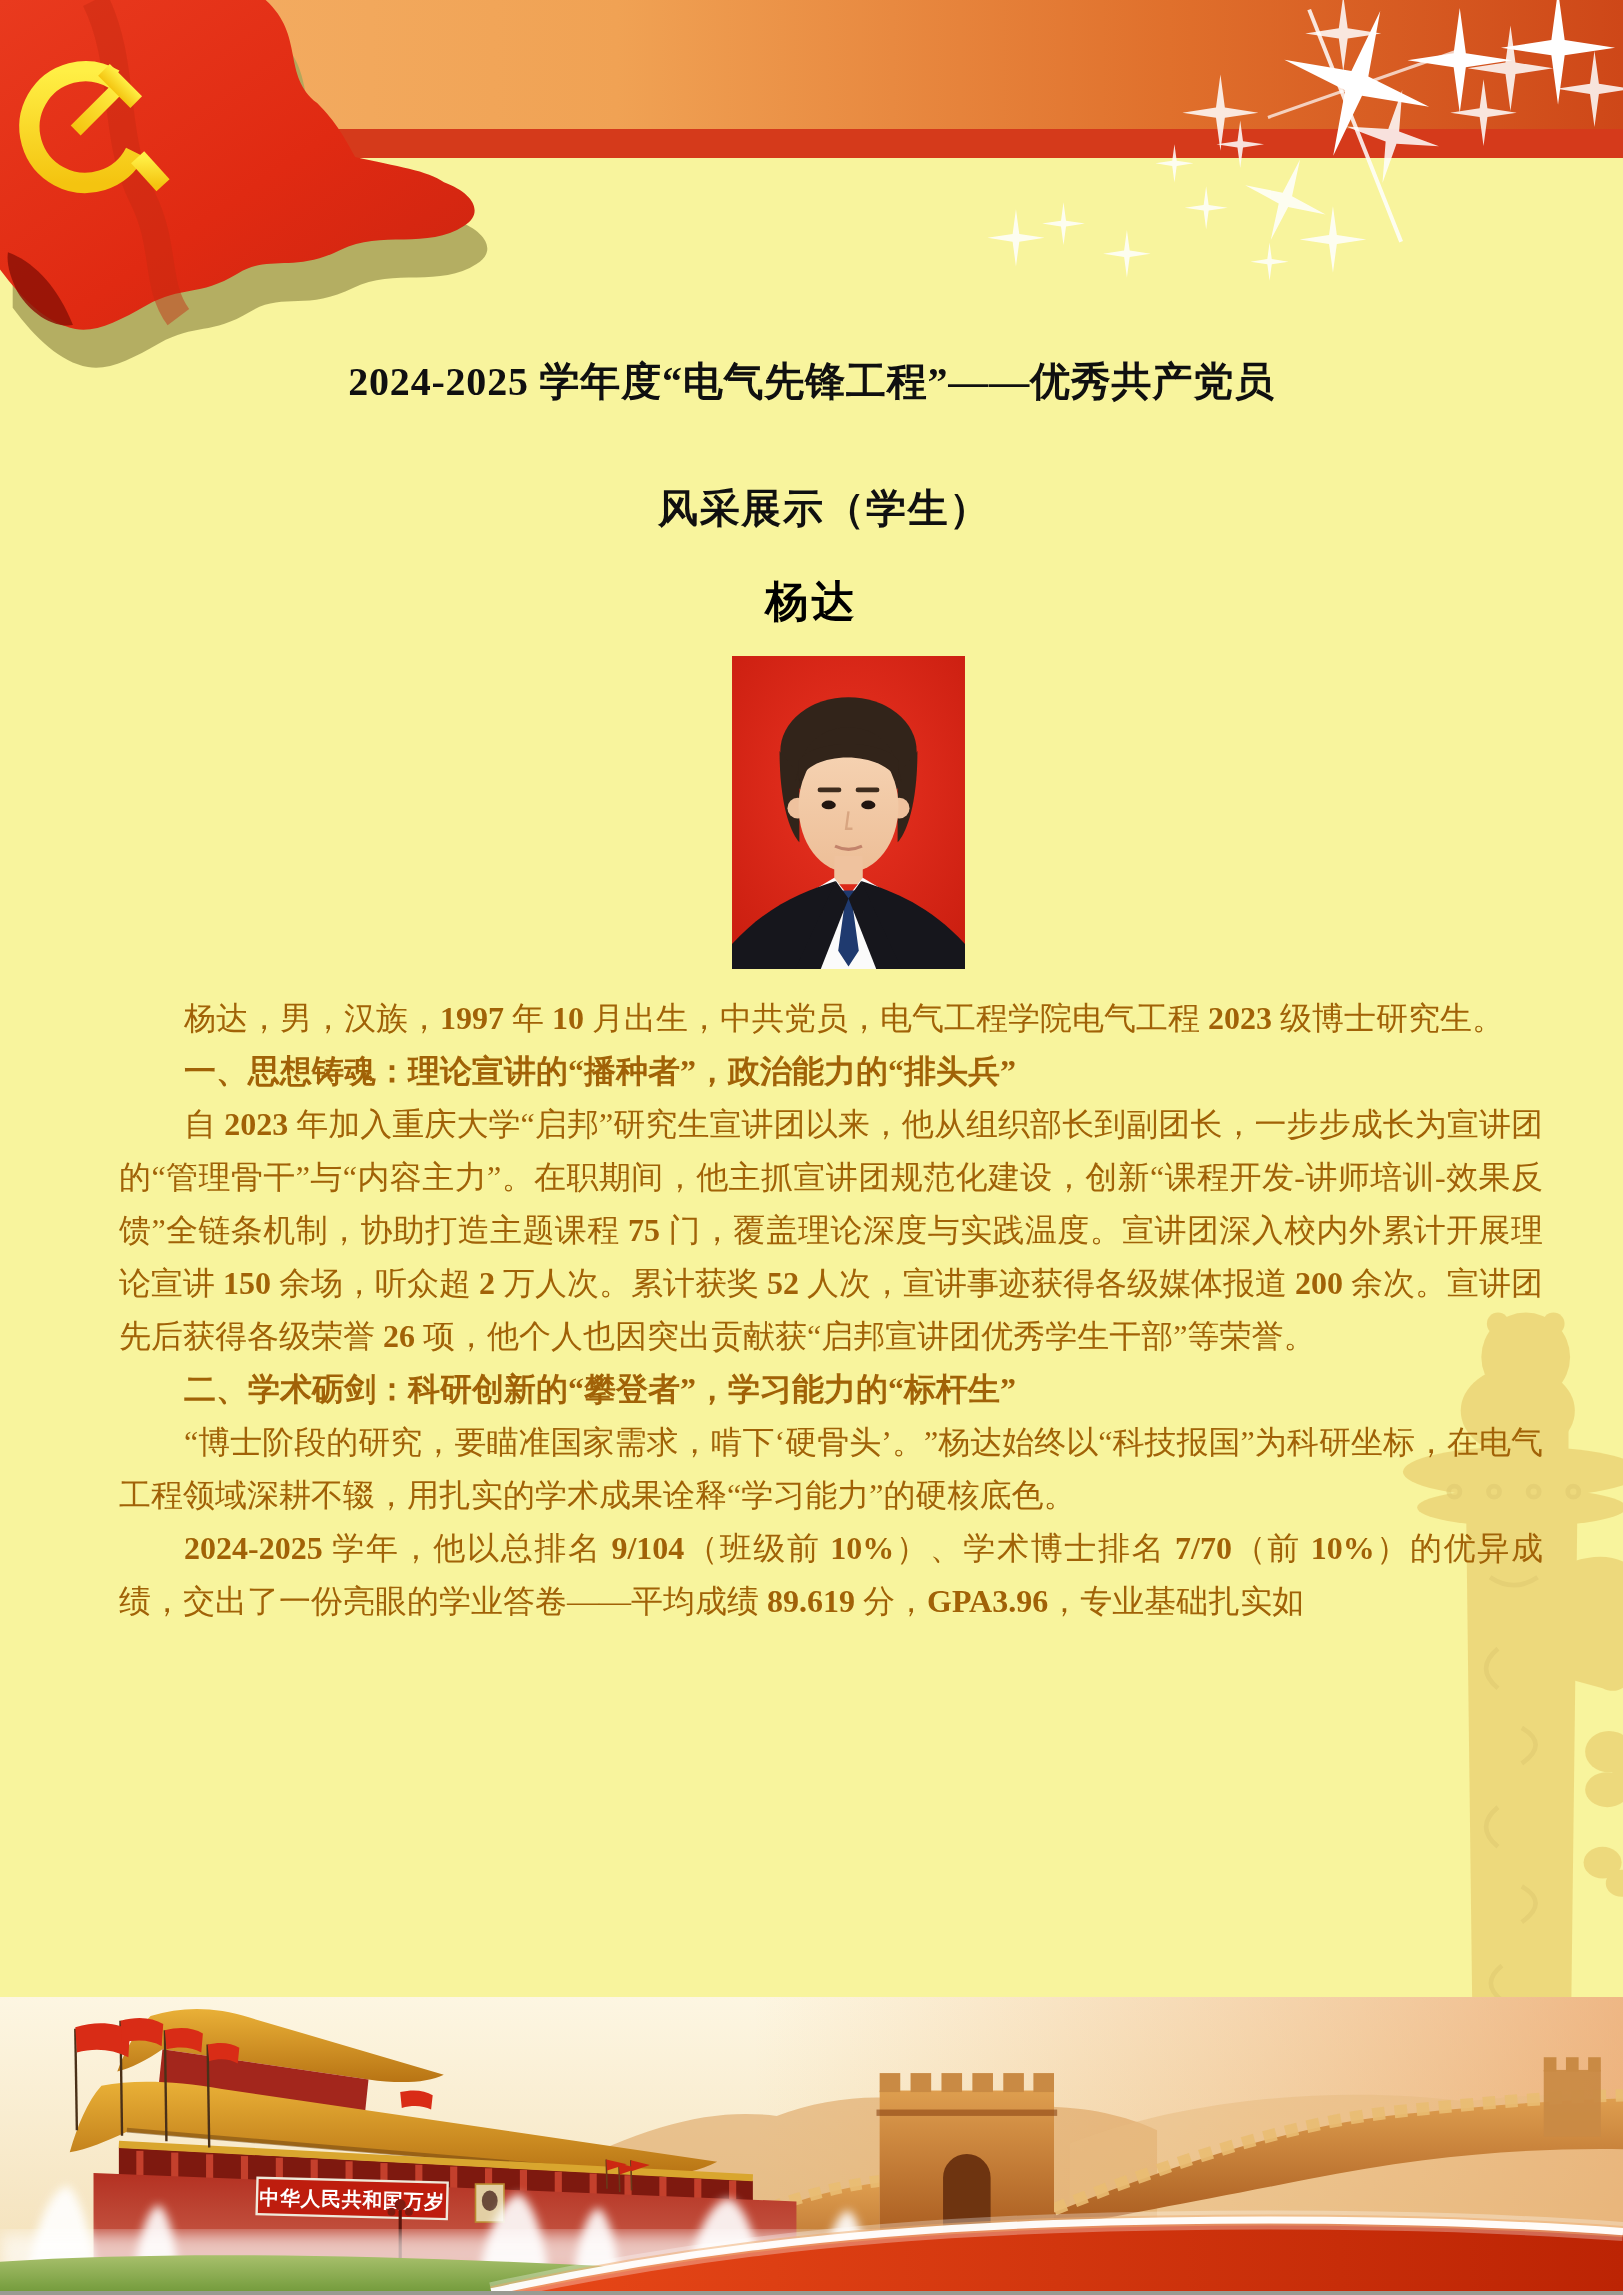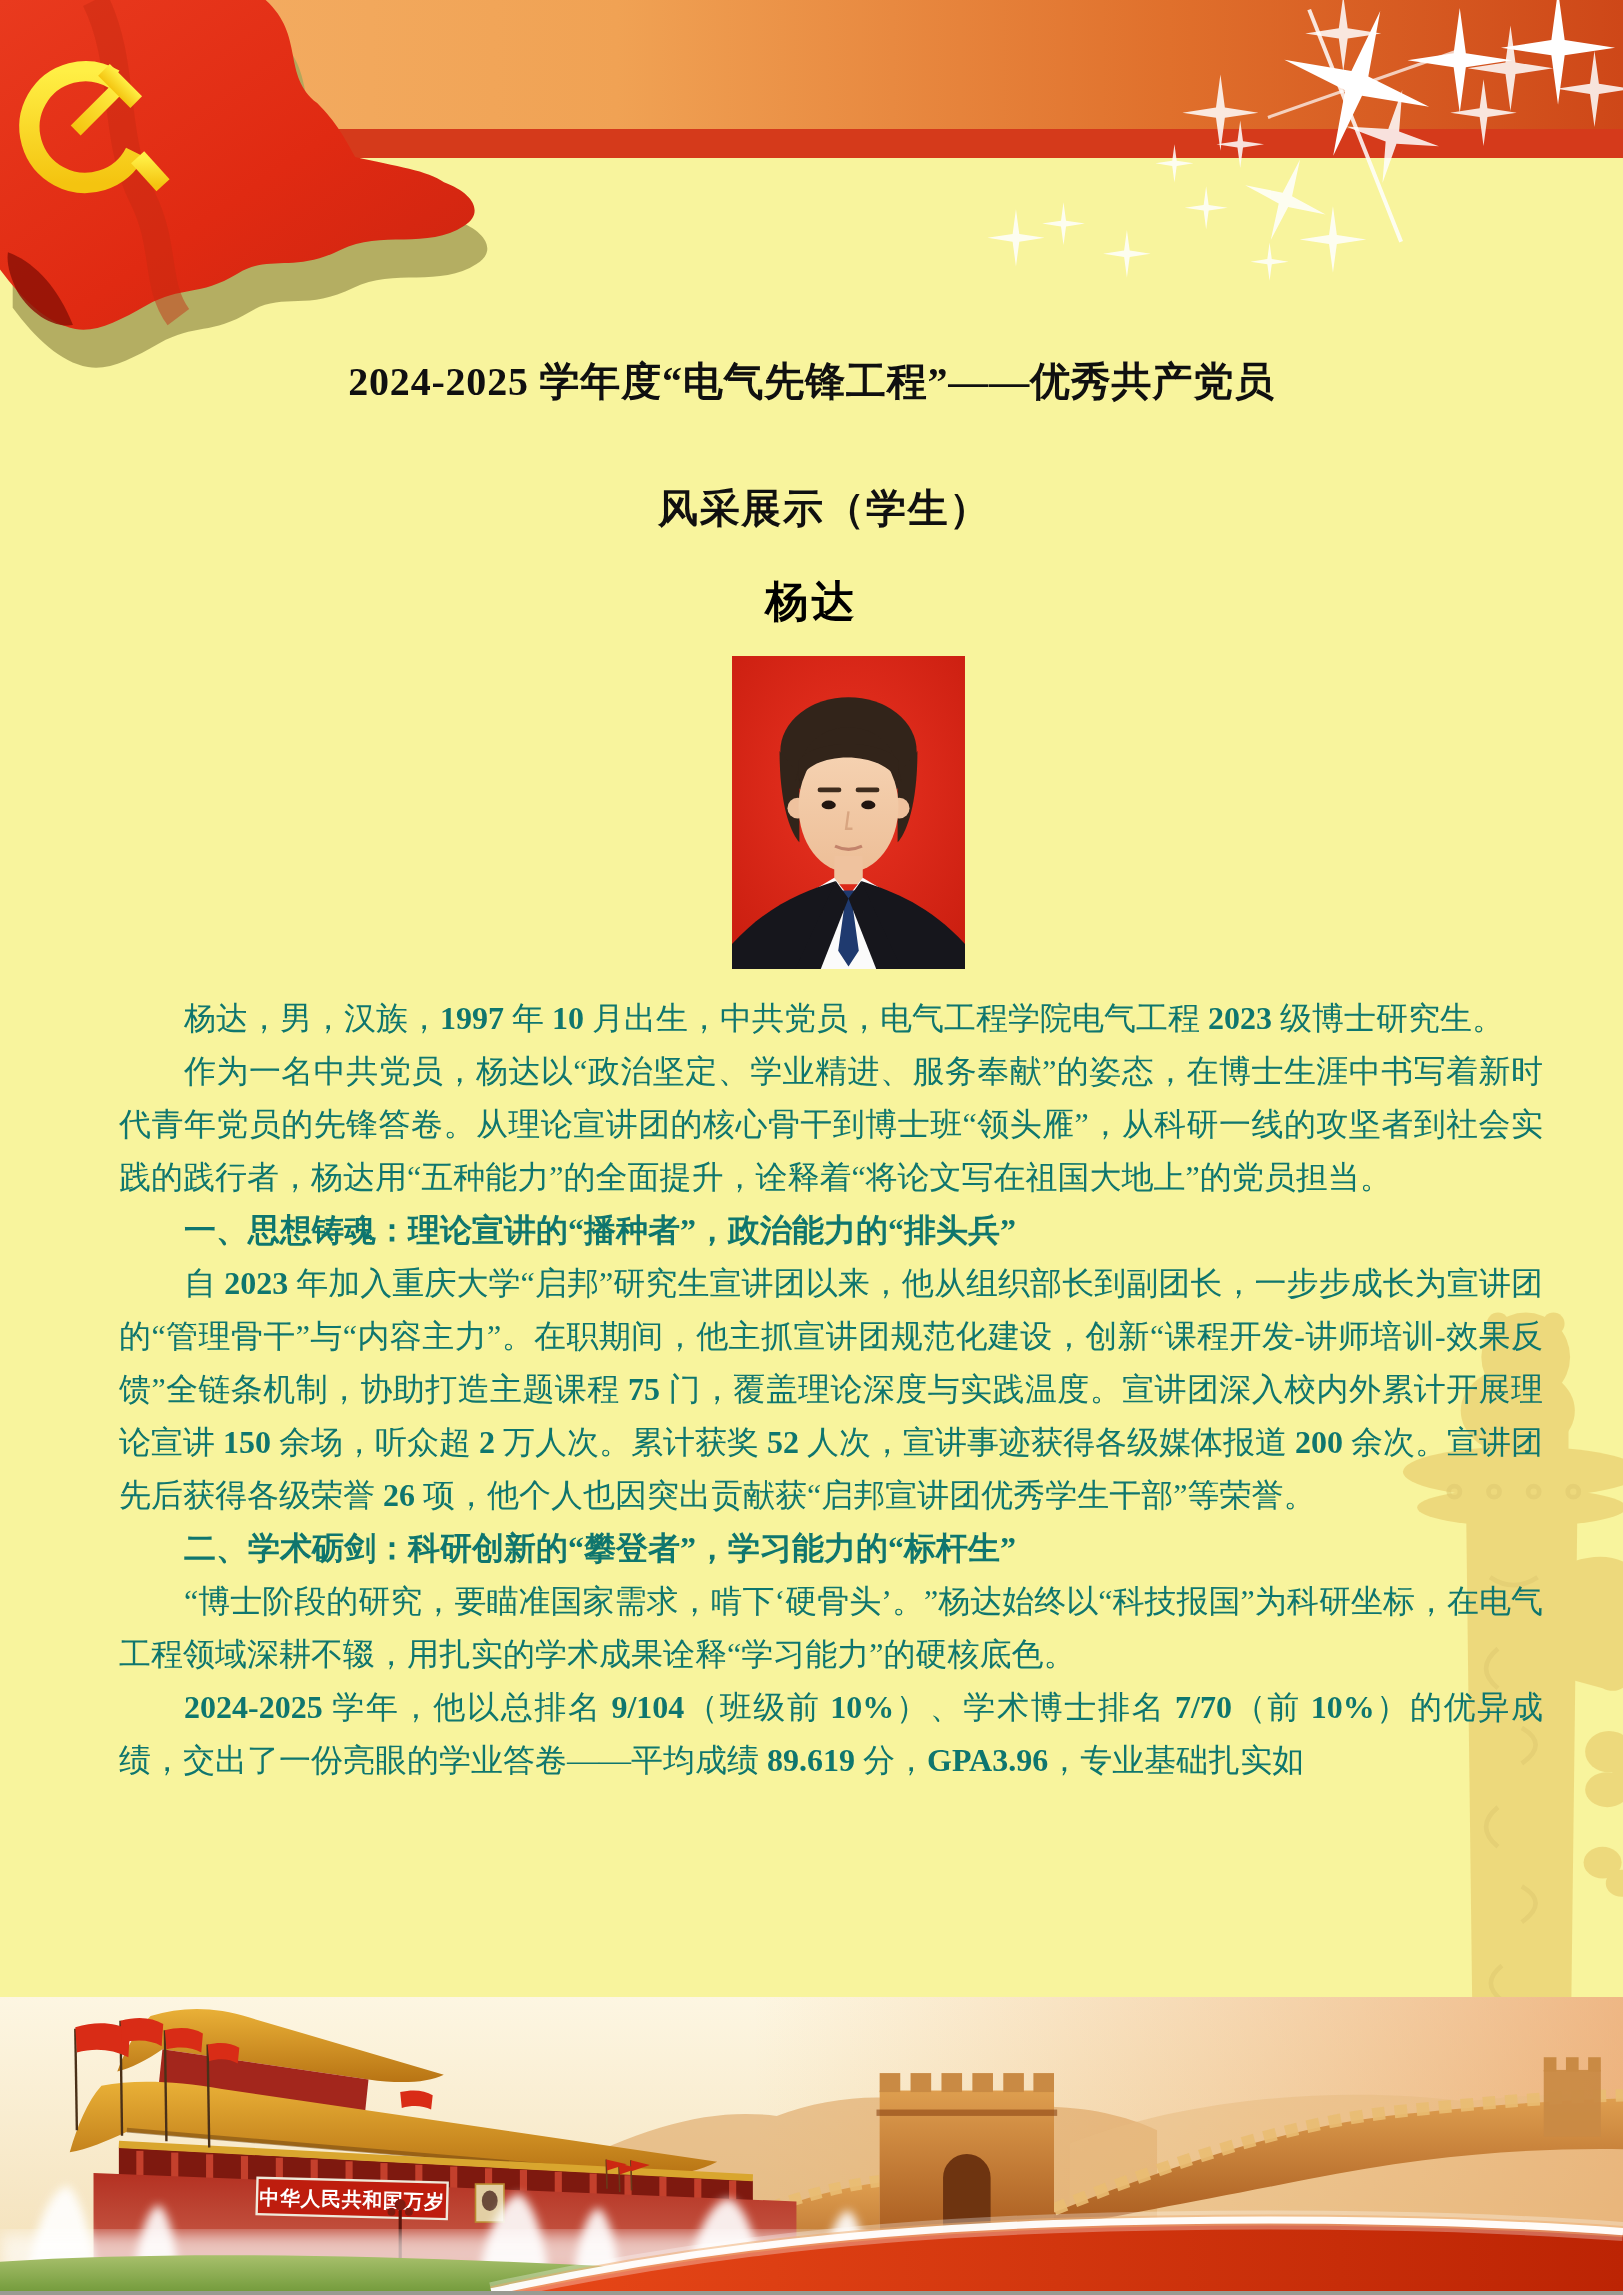--- a/index.html
+++ b/index.html
@@ -15,21 +15,21 @@
   .title1{position:absolute;left:0;top:354px;width:1623px;text-align:center;
     font-size:40px;font-weight:bold;color:#101010;letter-spacing:0.8px;}
   .title2{position:absolute;left:13px;top:481px;width:1623px;text-align:center;
     font-size:40px;font-weight:bold;color:#101010;letter-spacing:1.6px;}
   .person-name{position:absolute;left:0;top:573px;width:1623px;text-align:center;
     font-size:43px;font-weight:bold;color:#000000;letter-spacing:3.2px;}
   
   .photo{position:absolute;left:732px;top:656px;width:233px;height:313px;z-index:3;}
   .photo svg{display:block;width:100%;height:100%;}
   
-  .body-text{position:absolute;left:119px;top:992px;width:1424px;z-index:2;color:#0f766e;}
+  .body-text{position:absolute;left:119px;top:992px;width:1424px;z-index:2;color:#a16207;}
   .body-text p{margin:0;font-size:32px;line-height:53px;text-align:justify;
     text-indent:65px;text-justify:inter-ideograph;}
   .body-text p.heading{font-weight:bold;font-family:Liberation Serif, serif;}
   .body-text b{font-weight:bold;}
   
   .watermark{position:absolute;right:0;top:1284px;width:292px;height:753px;opacity:.33;z-index:1;pointer-events:none;}
   .footer-art{position:absolute;left:0;bottom:0;width:1623px;height:298px;z-index:1;}
   .edge-right{position:absolute;right:0;top:0;width:3.2px;height:2295px;background:#9a975f;z-index:6;}
   .edge-bottom{position:absolute;left:0;bottom:0;width:1623px;height:4px;background:#9a9a92;z-index:6;}
 </style>
@@ -169,21 +169,20 @@
         <path d="M160,460 q-30,25 0,50"></path>
       <path d="M190,560 q35,20 0,45"></path>
         <path d="M160,660 q-30,25 0,50"></path>
       <path d="M190,760 q35,20 0,45"></path>
         <path d="M165,860 q-28,22 0,44"></path>
     </g>
   </svg>
 
   <div class="body-text" id="body-text">
       <p>杨达，男，汉族，<b>1997</b> 年 <b>10</b> 月出生，中共党员，电气工程学院电气工程 <b>2023</b> 级博士研究生。</p>
-      <p>作为一名中共党员，杨达以“政治坚定、学业精进、服务奉献”的姿态，在博士生涯中书写着新时代青年党员的先锋答卷。从理论宣讲团的核心骨干到博士班“领头雁”，从科研一线的攻坚者到社会实践的践行者，杨达用“五种能力”的全面提升，诠释着“将论文写在祖国大地上”的党员担当。</p>
       <p class="heading">一、思想铸魂：理论宣讲的“播种者”，政治能力的“排头兵”</p>
       <p>自 <b>2023</b> 年加入重庆大学“启邦”研究生宣讲团以来，他从组织部长到副团长，一步步成长为宣讲团的“管理骨干”与“内容主力”。在职期间，他主抓宣讲团规范化建设，创新“课程开发-讲师培训-效果反馈”全链条机制，协助打造主题课程 <b>75</b> 门，覆盖理论深度与实践温度。宣讲团深入校内外累计开展理论宣讲 <b>150</b> 余场，听众超 <b>2</b> 万人次。累计获奖 <b>52</b> 人次，宣讲事迹获得各级媒体报道 <b>200</b> 余次。宣讲团先后获得各级荣誉 <b>26</b> 项，他个人也因突出贡献获“启邦宣讲团优秀学生干部”等荣誉。</p>
       <p class="heading">二、学术砺剑：科研创新的“攀登者”，学习能力的“标杆生”</p>
       <p>“博士阶段的研究，要瞄准国家需求，啃下‘硬骨头’。”杨达始终以“科技报国”为科研坐标，在电气工程领域深耕不辍，用扎实的学术成果诠释“学习能力”的硬核底色。</p>
       <p><b>2024-2025</b> 学年，他以总排名 <b>9/104</b>（班级前 <b>10%</b>）、学术博士排名 <b>7/70</b>（前 <b>10%</b>）的优异成绩，交出了一份亮眼的学业答卷——平均成绩 <b>89.619</b> 分，<b>GPA3.96</b>，专业基础扎实如</p>
     </div>
 
   <svg class="footer-art" viewBox="0 0 2048 376">
     <defs>
       <linearGradient id="skyG" x1="0" y1="0" x2="0" y2="1">

